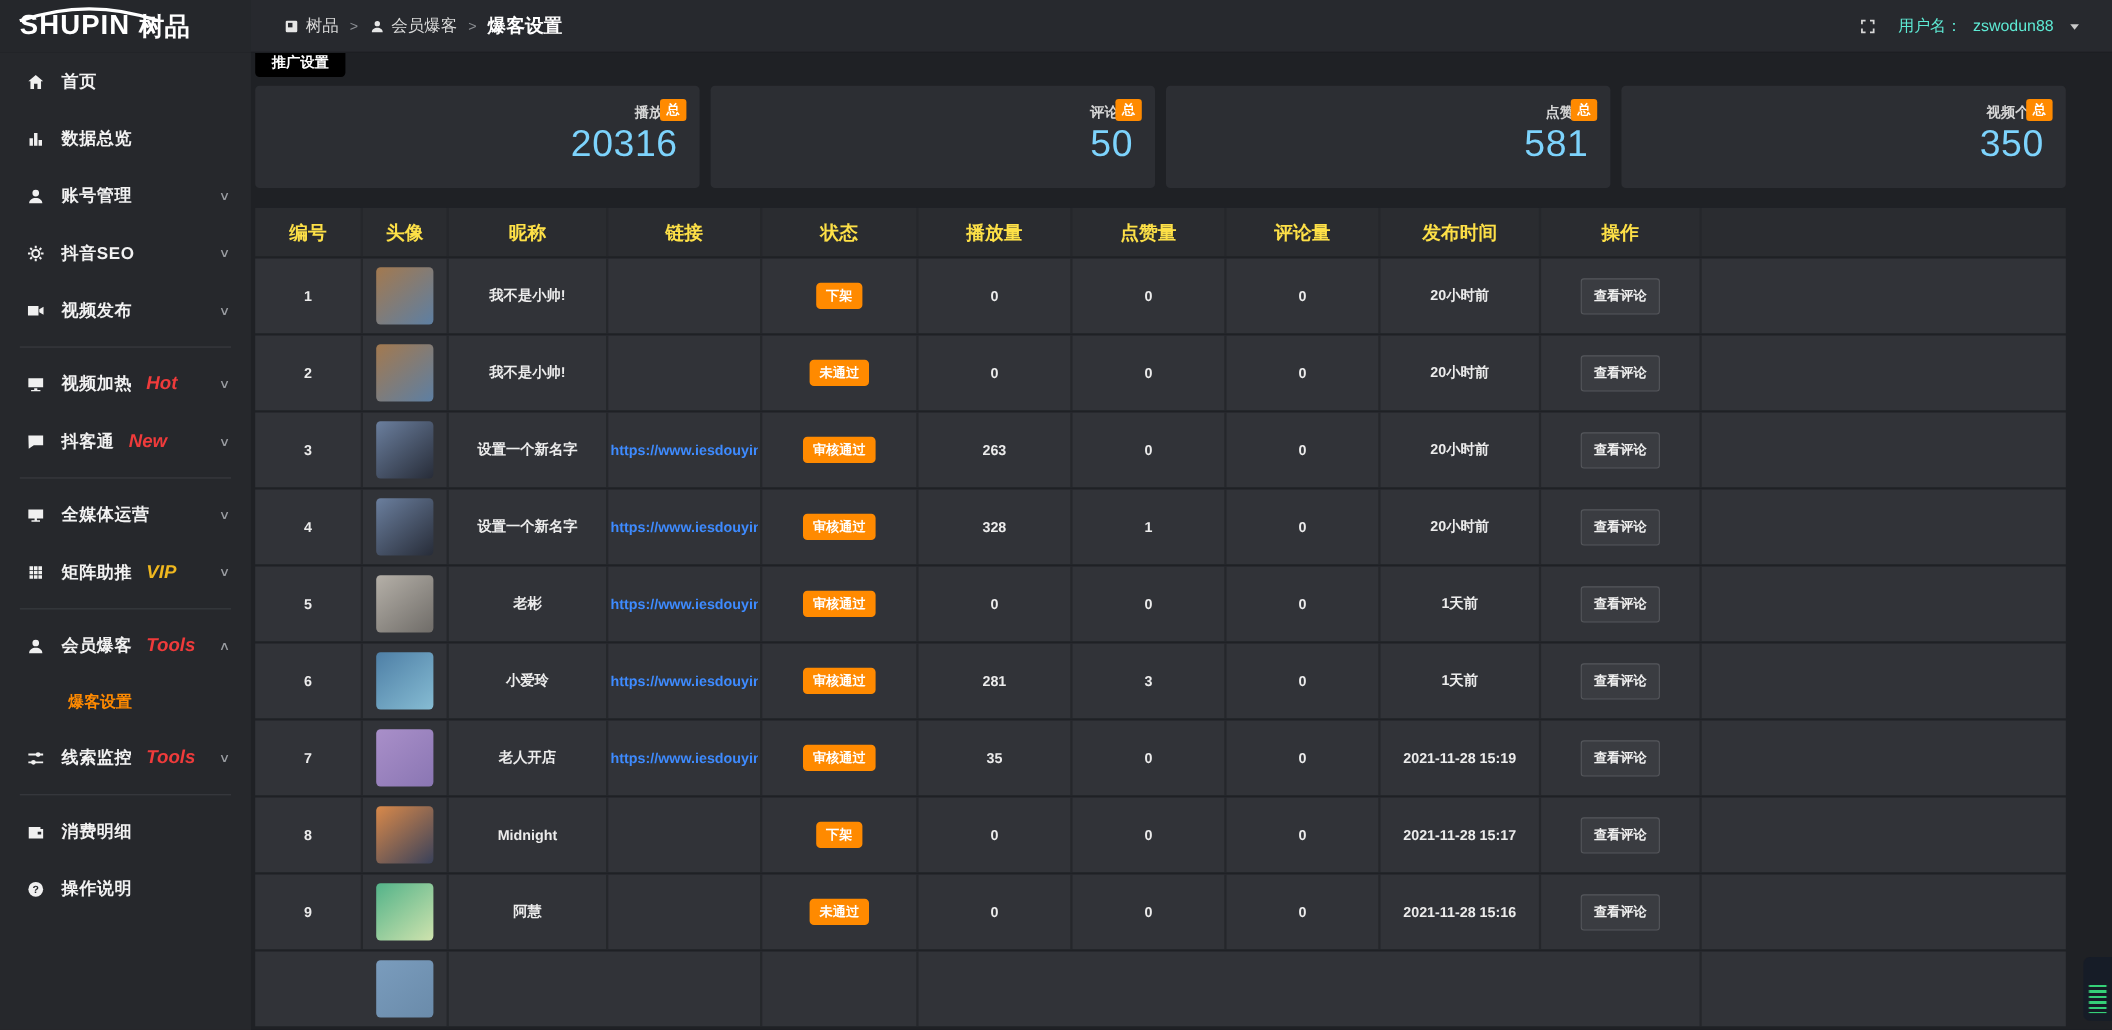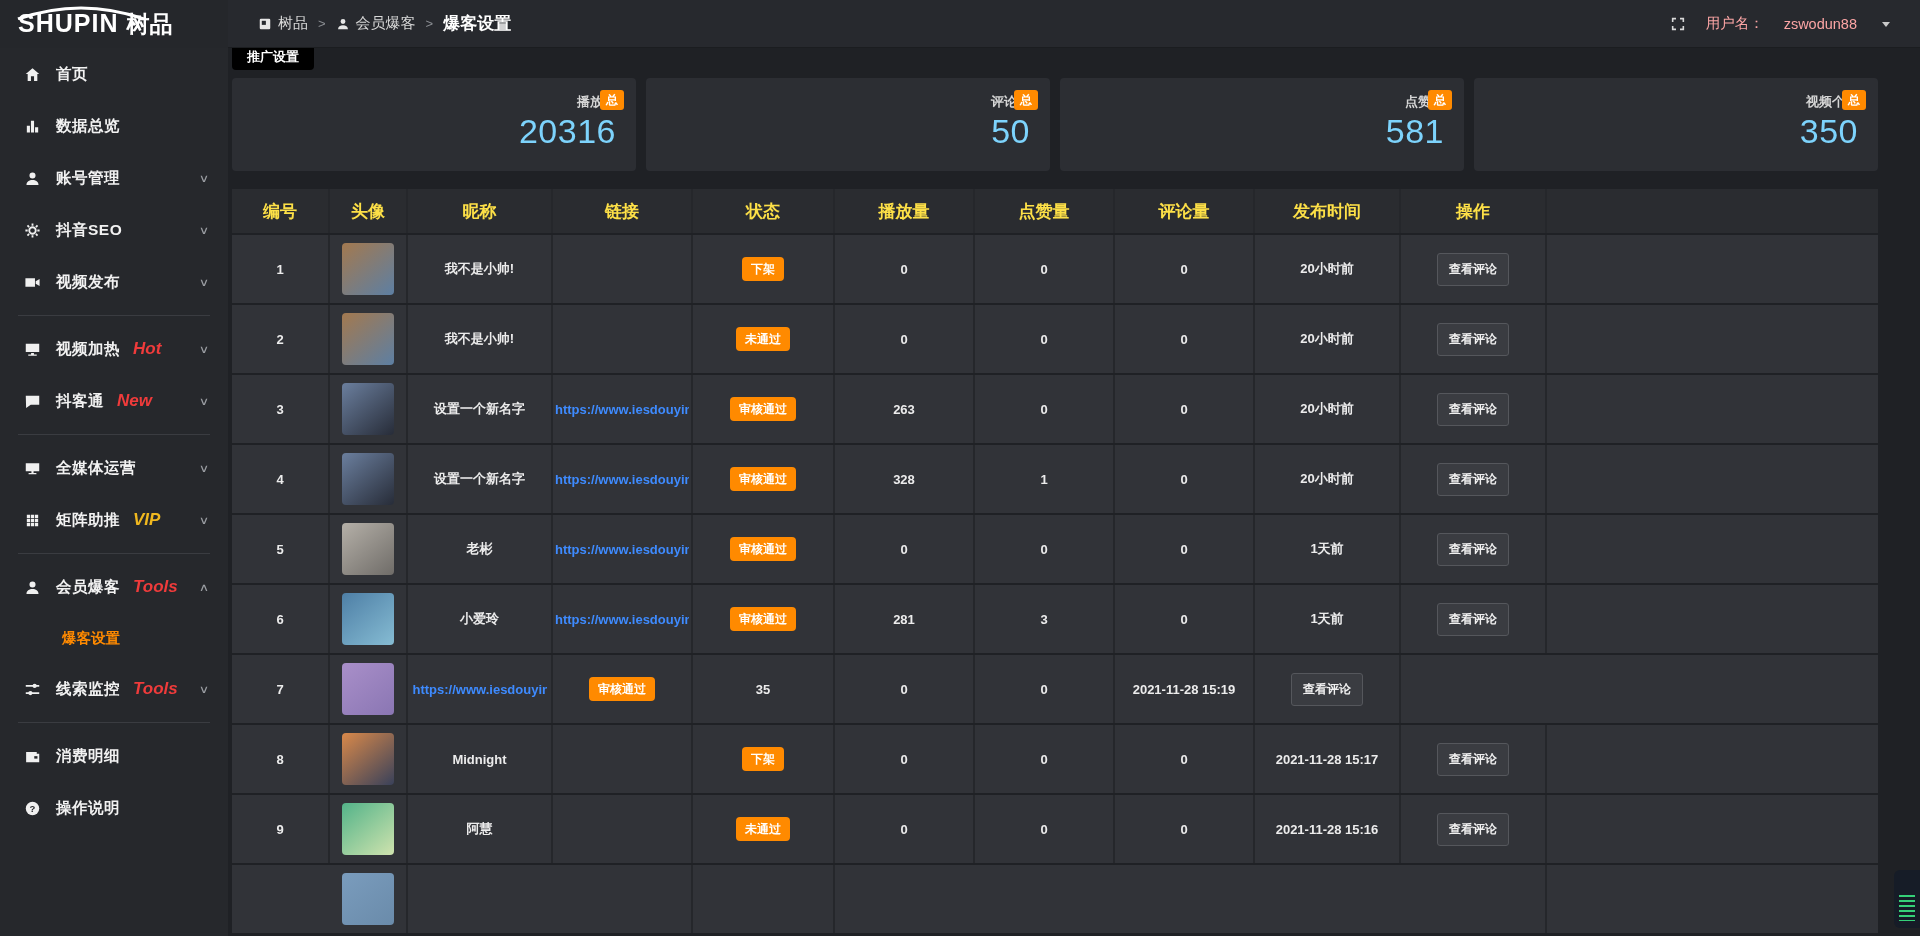--- a/index.html
+++ b/index.html
@@ -17,21 +17,21 @@
   .logo-arc { position:absolute; left:-3px; top:-5px; }
   .logo-en { font-size:25px; font-weight:800; letter-spacing:1px; color:#fff; line-height:1; }
   .logo-cjk { font-size:23px; font-weight:800; color:#fff; line-height:1; }
   .crumbs { display:flex; align-items:center; margin-left:30px; gap:10px; }
   .crumb { display:flex; align-items:center; gap:6px; font-size:15px; color:#d8d8d8; cursor:pointer; }
   .crumb svg { display:block; }
   .crumb-sep { color:#8a8d92; font-size:13px; }
   .crumb-last { font-size:17px; color:#ffffff; font-weight:600; }
   .top-right { margin-left:auto; display:flex; align-items:center; gap:20px; padding-right:30px; }
   .fs-icon { display:flex; align-items:center; color:#d8d8d8; cursor:pointer; }
-  .user-box { display:flex; align-items:center; gap:20px; font-size:14.5px; color:#fca5a5; cursor:pointer; }
+  .user-box { display:flex; align-items:center; gap:10px; font-size:14.5px; color:#5eead4; cursor:pointer; }
   .caret { width:0; height:0; border-left:4.5px solid transparent; border-right:4.5px solid transparent;
     border-top:5px solid #c9c9c9; margin-left:5px; margin-top:2px; }
 
   
   .sidebar { position:fixed; top:48px; left:0; bottom:0; width:228px;
     background:#26282c; overflow:hidden; z-index:10; }
   .sitem { height:52px; display:flex; align-items:center; padding:0 20px 0 24px;
     cursor:pointer; }
   .sicon { width:18px; height:18px; margin-right:14px; color:#f0f0f0; flex:none; display:flex; align-items:center; }
   .sicon svg { width:17px; height:17px; display:block; }
@@ -481,20 +481,21 @@
         <div class="td">
           <button class="ghost-btn">查看评论</button>
         </div>
         <div class="td c-filler"></div>
       </div>
       <div class="trow">
         <div class="td">7</div>
         <div class="td">
           <div class="avatar" style="background: linear-gradient(140deg, rgb(169, 143, 201), rgb(138, 118, 179));"></div>
         </div>
+        <div class="td">老人开店</div>
         <div class="td">
           <a class="link" href="#">https://www.iesdouyin.c</a>
         </div>
         <div class="td">
           <span class="badge">审核通过</span>
         </div>
         <div class="td">35</div>
         <div class="td">0</div>
         <div class="td">0</div>
         <div class="td">2021-11-28 15:19</div>

